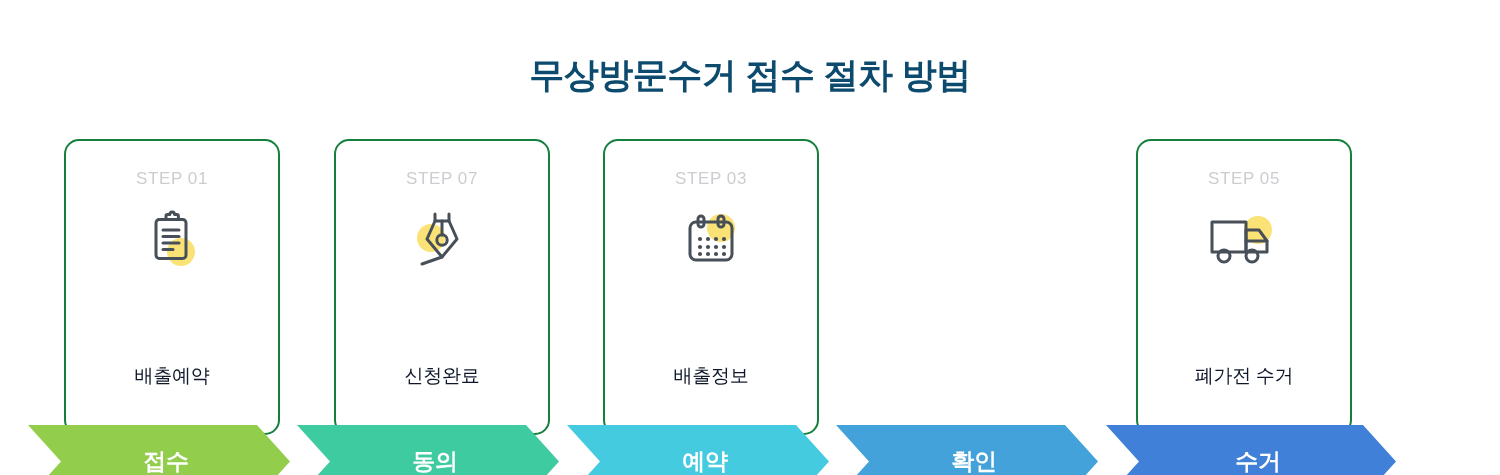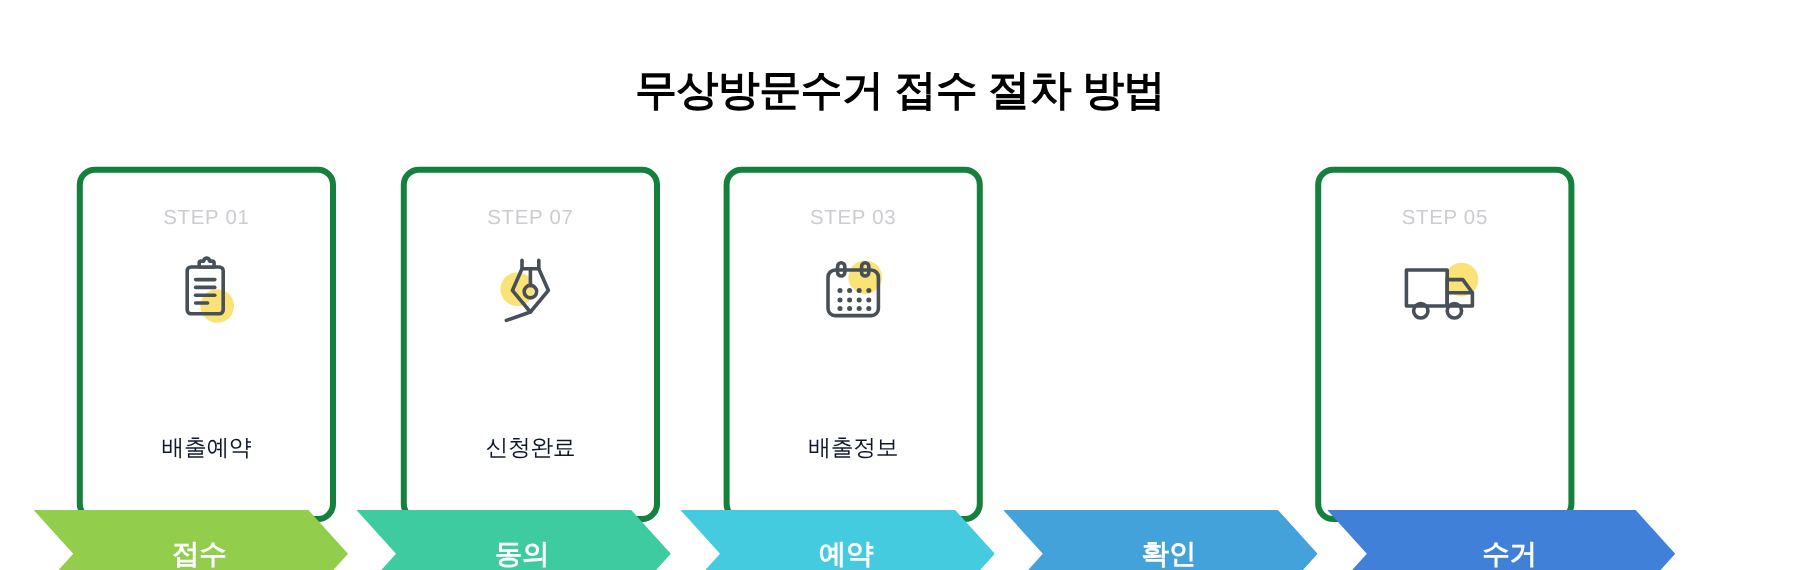--- a/index.html
+++ b/index.html
@@ -12,45 +12,45 @@
 
   #page { position:relative; width:1500px; height:475px; background:#fff; }
 
   
   .page-title {
     position:absolute;
     top:52px; left:0; width:1500px;
     text-align:center;
     font-size:35px;
     font-weight:700;
-    color:#000000;
+    color:#0c4a6e;
     letter-spacing:-0.5px;
     white-space:nowrap;
   }
 
   
   .steps {
     position:absolute;
     top:139px; left:0;
     width:1500px; height:296px;
   }
 
   .step-card {
     position:absolute;
     top:0;
     width:216px; height:296px;
-    border:5px solid #15803d;
+    border:2px solid #15803d;
     border-radius:15px;
     background:#ffffff;
   }
   .step-card.c0 { left:64px;   }
   .step-card.c1 { left:334px;  }
   .step-card.c2 { left:603px;  }
   .step-card.c3 { left:873px;  }
-  .step-card.c4 { left:1096px; }
+  .step-card.c4 { left:1136px; }
 
   .step-num {
     position:absolute;
     top:28px; left:0; width:100%;
     text-align:center;
     font-size:17px;
     color:#cdcdd1;
     letter-spacing:0.6px;
     font-weight:400;
   }
@@ -193,20 +193,21 @@
           <circle class="ico-yellow" cx="52" cy="22" r="14"></circle>
           <g fill="none" class="ico-stroke" stroke-width="3" stroke-linejoin="round" stroke-linecap="round">
             <path d="M6 14 h34 v30 h-34 Z"></path>
             <path d="M40 22 h13 l8 11 v11 h-21 Z"></path>
             <line x1="40" y1="33" x2="61" y2="33"></line>
             <circle cx="18" cy="48" r="6"></circle>
             <circle cx="46" cy="48" r="6"></circle>
           </g>
         </svg>
       </div>
+      <div class="step-caption">폐가전 수거</div>
     </div>
 
     <div class="banner-row">
       <div class="banner b0" style="background: rgb(146, 206, 76);">
         <span>접수</span>
       </div>
       <div class="banner b1" style="background: rgb(63, 203, 160);">
         <span>동의</span>
       </div>
       <div class="banner b2" style="background: rgb(68, 203, 223);">

